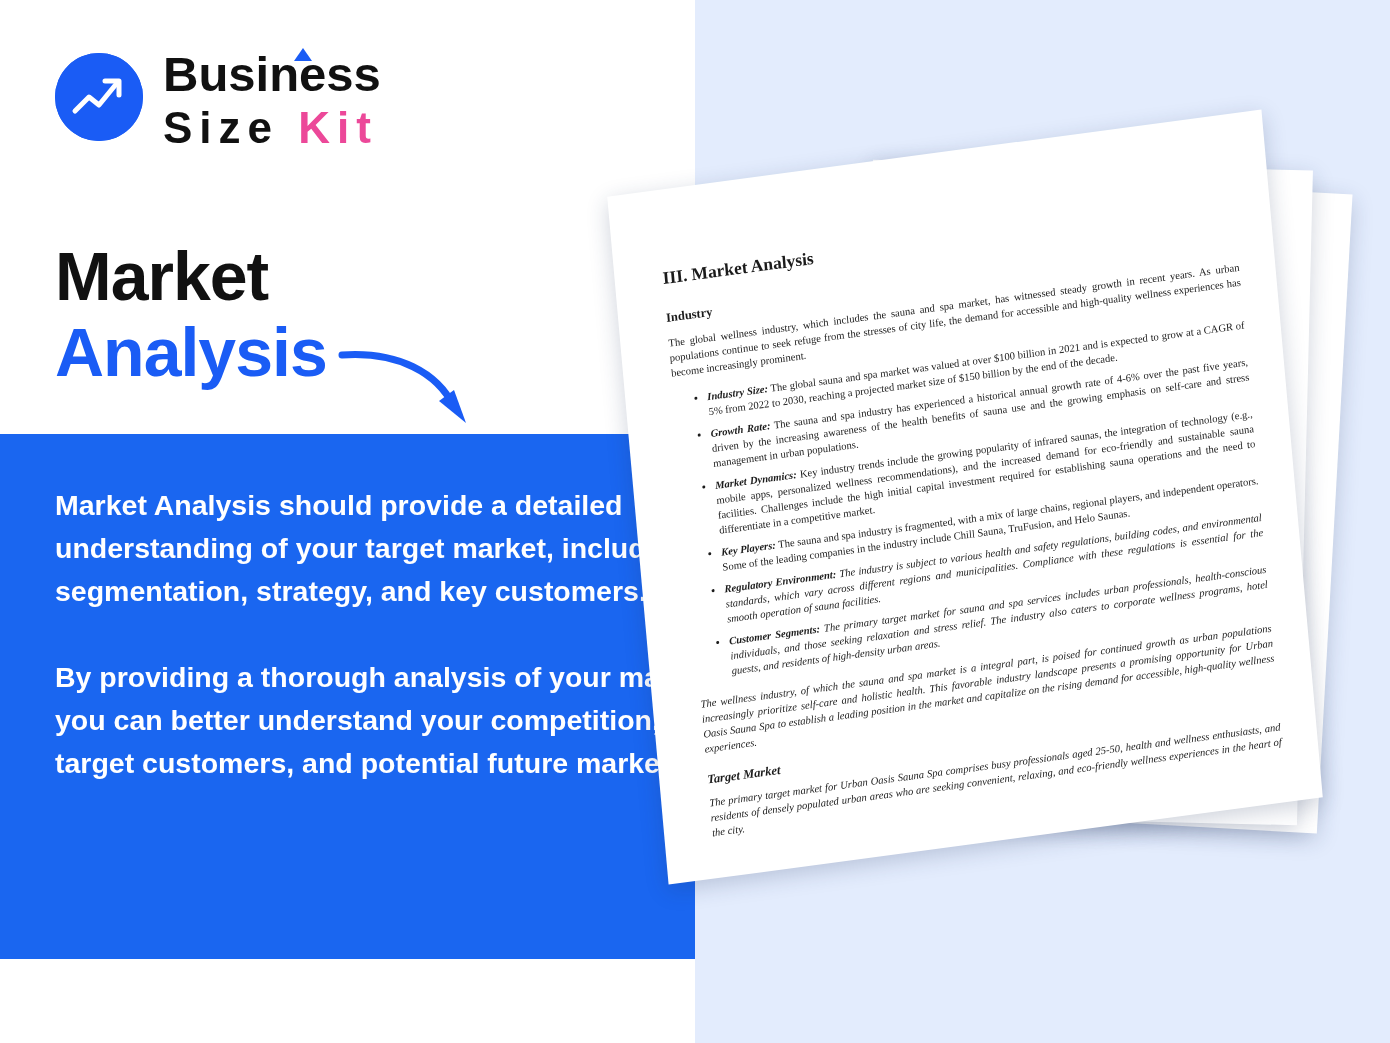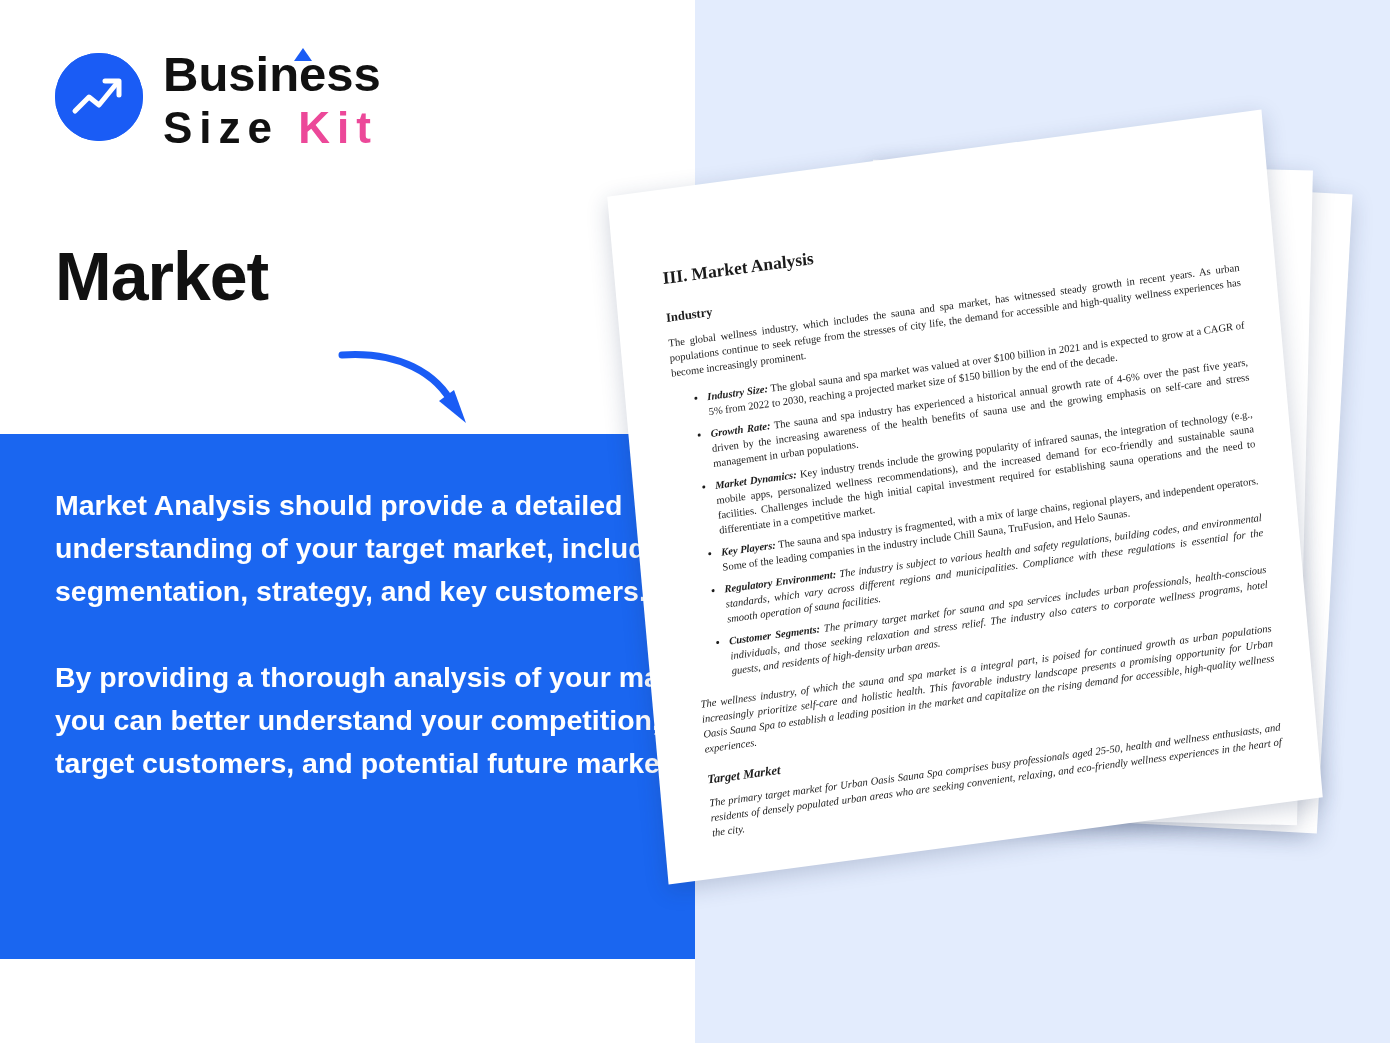--- a/index.html
+++ b/index.html
@@ -236,20 +236,21 @@
     </div>
     <div class="logo-line2">
       <span>Size</span>
       <span class="logo-kit">Kit</span>
     </div>
   </div>
 </div>
 
 <div class="title">
   <div>Market</div>
+  <div class="line2">Analysis</div>
 </div>
 
 <div class="arrow">
   <svg width="140" height="90" viewBox="0 0 140 90">
     <path d="M4 10 C 60 6, 100 28, 116 62" fill="none" stroke="#1a5cf5" stroke-width="7" stroke-linecap="round"></path>
     <polygon points="101,56 128,78 116,45" fill="#1a5cf5"></polygon>
   </svg>
 </div>
 
 <div class="copy">

